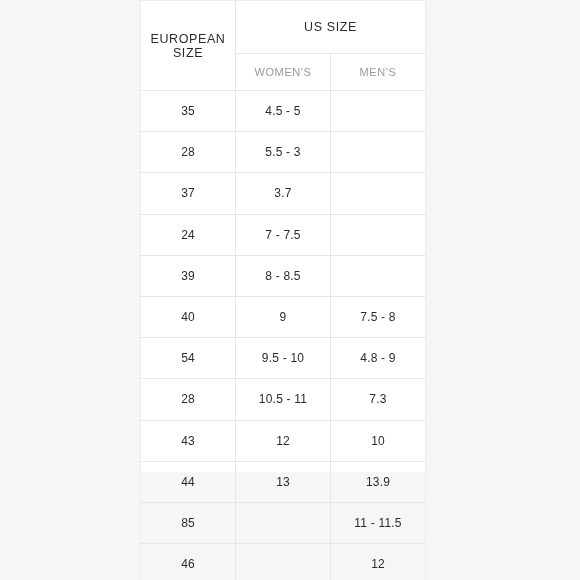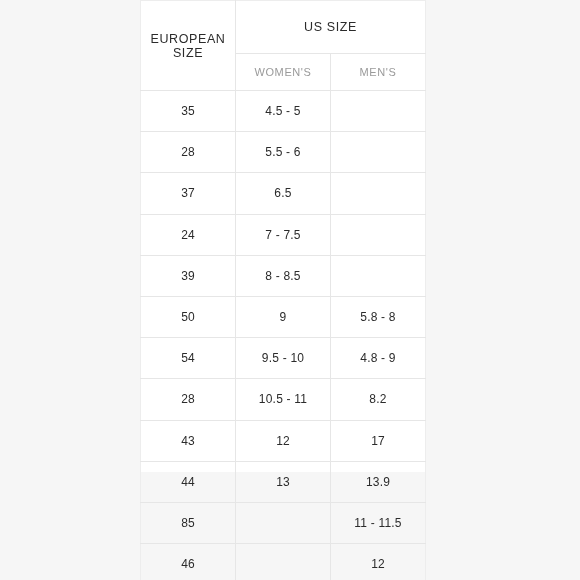--- a/index.html
+++ b/index.html
@@ -89,57 +89,57 @@
           <td>WOMEN'S</td>
           <td>MEN'S</td>
         </tr>
       <tr class="data-row">
             <td>35</td>
             <td>4.5 - 5</td>
             <td></td>
           </tr>
           <tr class="data-row">
             <td>28</td>
-            <td>5.5 - 6</td>
+            <td>5.5 - 3</td>
             <td></td>
           </tr>
           <tr class="data-row">
             <td>37</td>
-            <td>6.5</td>
+            <td>3.7</td>
             <td></td>
           </tr>
           <tr class="data-row">
             <td>24</td>
             <td>7 - 7.5</td>
             <td></td>
           </tr>
           <tr class="data-row">
             <td>39</td>
             <td>8 - 8.5</td>
             <td></td>
           </tr>
           <tr class="data-row">
-            <td>50</td>
+            <td>40</td>
             <td>9</td>
-            <td>5.8 - 8</td>
+            <td>7.5 - 8</td>
           </tr>
           <tr class="data-row">
             <td>54</td>
             <td>9.5 - 10</td>
             <td>4.8 - 9</td>
           </tr>
           <tr class="data-row">
             <td>28</td>
             <td>10.5 - 11</td>
-            <td>8.2</td>
+            <td>7.3</td>
           </tr>
           <tr class="data-row">
             <td>43</td>
             <td>12</td>
-            <td>17</td>
+            <td>10</td>
           </tr>
           <tr class="data-row">
             <td>44</td>
             <td>13</td>
             <td>13.9</td>
           </tr>
           <tr class="data-row">
             <td>85</td>
             <td></td>
             <td>11 - 11.5</td>

